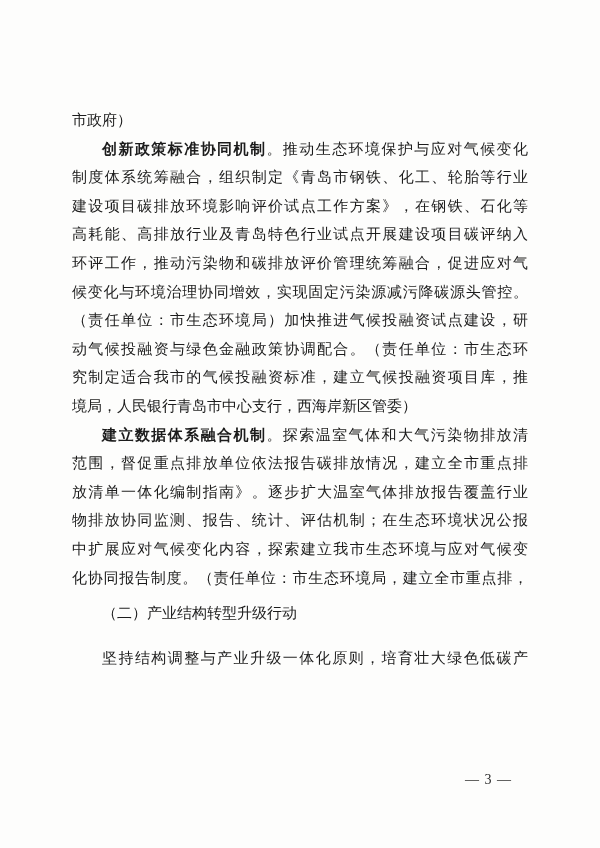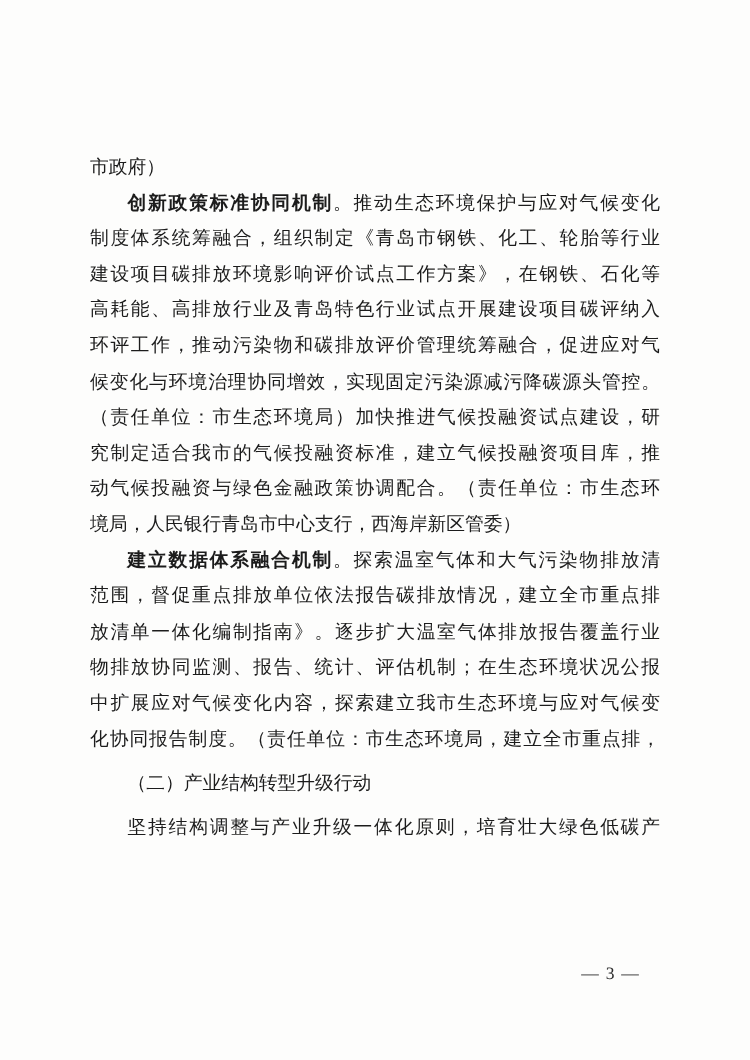--- a/index.html
+++ b/index.html
@@ -12,42 +12,42 @@
     width: 600px;
     height: 848px;
     background: #fdfdfc;
     font-family: "Liberation Serif", serif;
     color: #1c1c1c;
     overflow: hidden;
   }
   .textblock {
     position: absolute;
     left: 72px;
-    top: 120px;
+    top: 106px;
     width: 456px;
     font-family: Liberation Serif, serif;
   }
   .line {
     height: 28.6px;
     line-height: 28.6px;
     font-size: 15px;
     overflow: hidden;
     white-space: nowrap;
   }
   .line.fill {
     text-align: justify;
     text-align-last: justify;
     white-space: normal;
   }
   .line.indent {
     text-indent: 2em;
   }
   .line.heading {
     margin-top: 7px;
-    margin-bottom: 6px;
+    margin-bottom: 16px;
   }
   .b {
     font-weight: 700;
   }
   .footer {
     position: absolute;
     top: 772px;
     left: 0;
     width: 600px;
     text-align: right;
@@ -64,22 +64,22 @@
 <div class="page">
   <div class="textblock">
       <div class="line"><span>市政府）</span></div>
       <div class="line fill indent"><span class="b">创新政策标准协同机制</span><span>。推动生态环境保护与应对气候变化</span></div>
       <div class="line fill"><span>制度体系统筹融合，组织制定《青岛市钢铁、化工、轮胎等行业</span></div>
       <div class="line fill"><span>建设项目碳排放环境影响评价试点工作方案》，在钢铁、石化等</span></div>
       <div class="line fill"><span>高耗能、高排放行业及青岛特色行业试点开展建设项目碳评纳入</span></div>
       <div class="line fill"><span>环评工作，推动污染物和碳排放评价管理统筹融合，促进应对气</span></div>
       <div class="line fill"><span>候变化与环境治理协同增效，实现固定污染源减污降碳源头管控。</span></div>
       <div class="line fill"><span>（责任单位：市生态环境局）加快推进气候投融资试点建设，研</span></div>
+      <div class="line fill"><span>动气候投融资与绿色金融政策协调配合。（责任单位：市生态环</span></div>
       <div class="line fill"><span>究制定适合我市的气候投融资标准，建立气候投融资项目库，推</span></div>
-      <div class="line fill"><span>动气候投融资与绿色金融政策协调配合。（责任单位：市生态环</span></div>
       <div class="line"><span>境局，人民银行青岛市中心支行，西海岸新区管委）</span></div>
       <div class="line fill indent"><span class="b">建立数据体系融合机制</span><span>。探索温室气体和大气污染物排放清</span></div>
       <div class="line fill"><span>范围，督促重点排放单位依法报告碳排放情况，建立全市重点排</span></div>
       <div class="line fill"><span>放清单一体化编制指南》。逐步扩大温室气体排放报告覆盖行业</span></div>
       <div class="line fill"><span>物排放协同监测、报告、统计、评估机制；在生态环境状况公报</span></div>
       <div class="line fill"><span>中扩展应对气候变化内容，探索建立我市生态环境与应对气候变</span></div>
       <div class="line fill"><span>化协同报告制度。（责任单位：市生态环境局，建立全市重点排，</span></div>
       <div class="line indent heading"><span>（二）产业结构转型升级行动</span></div>
       <div class="line fill indent"><span>坚持结构调整与产业升级一体化原则，培育壮大绿色低碳产</span></div>
     </div>

